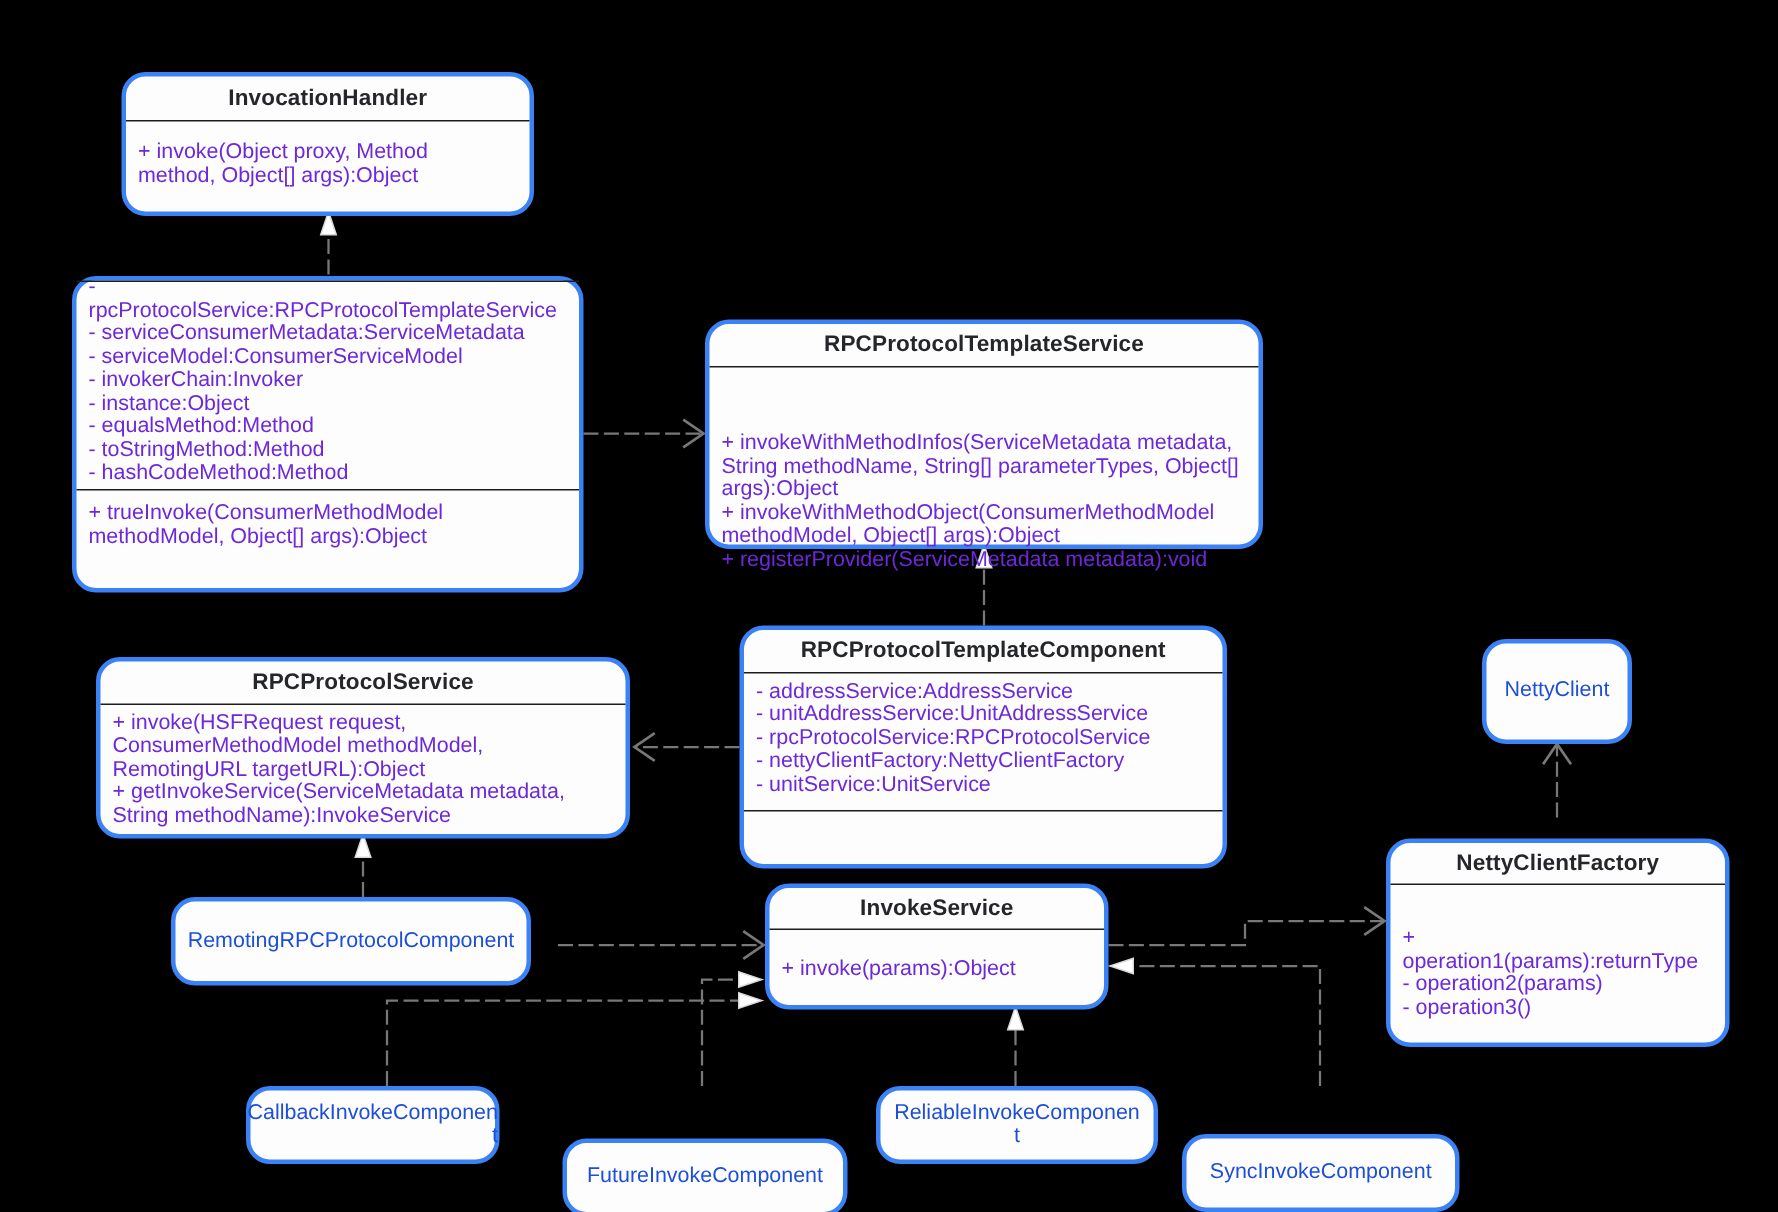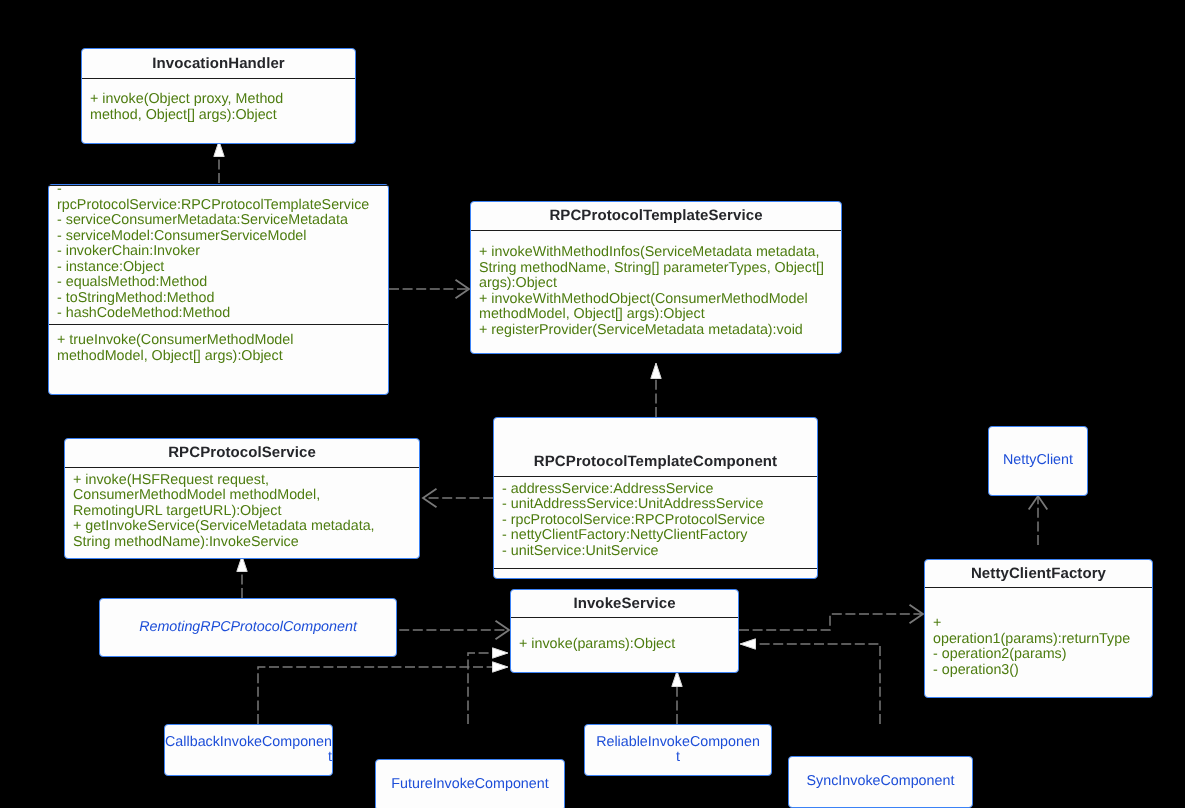--- a/index.html
+++ b/index.html
@@ -1,25 +1,25 @@
 <!DOCTYPE html>
 <html><head>
 <meta charset="utf-8">
 <title>UML Class Diagram</title>
 <style>
   html,body{margin:0;padding:0;background:#000;}
   #canvas{position:relative;width:1185px;height:808px;background:#000;overflow:hidden;
           font-family:"Liberation Sans",sans-serif;
           -webkit-font-smoothing:antialiased;text-rendering:geometricPrecision;}
   svg.links{position:absolute;left:0;top:0;width:1185px;height:808px;overflow:visible;}
-  .uml{position:absolute;background:#fdfdfd;border:1px solid #3b82f6;border-radius:4px;
+  .uml{position:absolute;background:#fdfdfd;border:3px solid #3b82f6;border-radius:16px;
        box-sizing:border-box;color:#2b2b2b;z-index:5;}
   .uml .title{font-size:15px;font-weight:700;text-align:center;color:#25262a;
               letter-spacing:0.1px;}
-  .uml .sec{font-size:14.3px;line-height:15.5px;color:#4d7c0f;white-space:pre-line;
+  .uml .sec{font-size:14.3px;line-height:15.5px;color:#6d28d9;white-space:pre-line;
             padding:0 0 0 8px;box-sizing:border-box;
             display:flex;flex-direction:column;justify-content:center;}
   .hr{height:0;border-top:1.5px solid #1c1c1c;}
   .plain{display:flex;align-items:center;justify-content:center;text-align:center;
          font-size:14.3px;line-height:15.5px;color:#1d4ed8;}
   .plain span{display:block;white-space:pre-line;}
 </style>
 </head>
 <body>
 
@@ -88,32 +88,32 @@
 - serviceModel:ConsumerServiceModel
 - invokerChain:Invoker
 - instance:Object
 - equalsMethod:Method
 - toStringMethod:Method
 - hashCodeMethod:Method</div>
     <div class="hr"></div>
     <div class="sec" style="height: 41px; transform: translateY(3px);">+ trueInvoke(ConsumerMethodModel
 methodModel, Object[] args):Object</div>
   </div>
-  <div class="uml" style="left: 470px; top: 201px; width: 372px; height: 153px;">
+  <div class="uml" style="left: 470px; top: 213px; width: 372px; height: 153px;">
     <div class="title" style="height: 28px; line-height: 28px;">RPCProtocolTemplateService</div>
     <div class="hr"></div>
-    <div class="sec" style="height: 123px; transform: translateY(-1px);">+ invokeWithMethodInfos(ServiceMetadata metadata,
+    <div class="sec" style="height: 123px; transform: translateY(-1px); margin-top: 29px;">+ invokeWithMethodInfos(ServiceMetadata metadata,
 String methodName, String[] parameterTypes, Object[]
 args):Object
 + invokeWithMethodObject(ConsumerMethodModel
 methodModel, Object[] args):Object
 + registerProvider(ServiceMetadata metadata):void</div>
   </div>
   <div class="uml" style="left: 493px; top: 417px; width: 325px; height: 162px;">
-    <div class="title" style="height: 28px; line-height: 28px; margin-top: 30px;">RPCProtocolTemplateComponent</div>
+    <div class="title" style="height: 28px; line-height: 28px;">RPCProtocolTemplateComponent</div>
     <div class="hr"></div>
     <div class="sec" style="height: 91px; transform: translateY(-2px);">- addressService:AddressService
 - unitAddressService:UnitAddressService
 - rpcProtocolService:RPCProtocolService
 - nettyClientFactory:NettyClientFactory
 - unitService:UnitService</div>
     <div class="hr"></div>
     <div class="sec" style="height: 39px;"></div>
   </div>
   <div class="uml" style="left: 64px; top: 438px; width: 356px; height: 121px;">
@@ -134,21 +134,21 @@
     <div class="title" style="height: 27px; line-height: 27px;">NettyClientFactory</div>
     <div class="hr"></div>
     <div class="sec" style="height: 110px; transform: translateY(4px);">+
 operation1(params):returnType
 - operation2(params)
 - operation3()</div>
   </div>
   <div class="uml plain" style="left: 988px; top: 426px; width: 100px; height: 70px;">
     <span>NettyClient</span>
   </div>
-  <div class="uml plain" style="left: 99px; top: 598px; width: 298px; height: 59px; font-style: italic;">
+  <div class="uml plain" style="left: 114px; top: 598px; width: 240px; height: 59px;">
     <span>RemotingRPCProtocolComponent</span>
   </div>
   <div class="uml plain" style="left: 164px; top: 724px; width: 169px; height: 52px; text-align: right;">
     <span>CallbackInvokeComponen
 t</span>
   </div>
   <div class="uml plain" style="left: 375px; top: 724px; width: 190px; height: 52px; margin-top: 35px;">
     <span>FutureInvokeComponent</span>
   </div>
   <div class="uml plain" style="left: 584px; top: 724px; width: 188px; height: 52px;">

